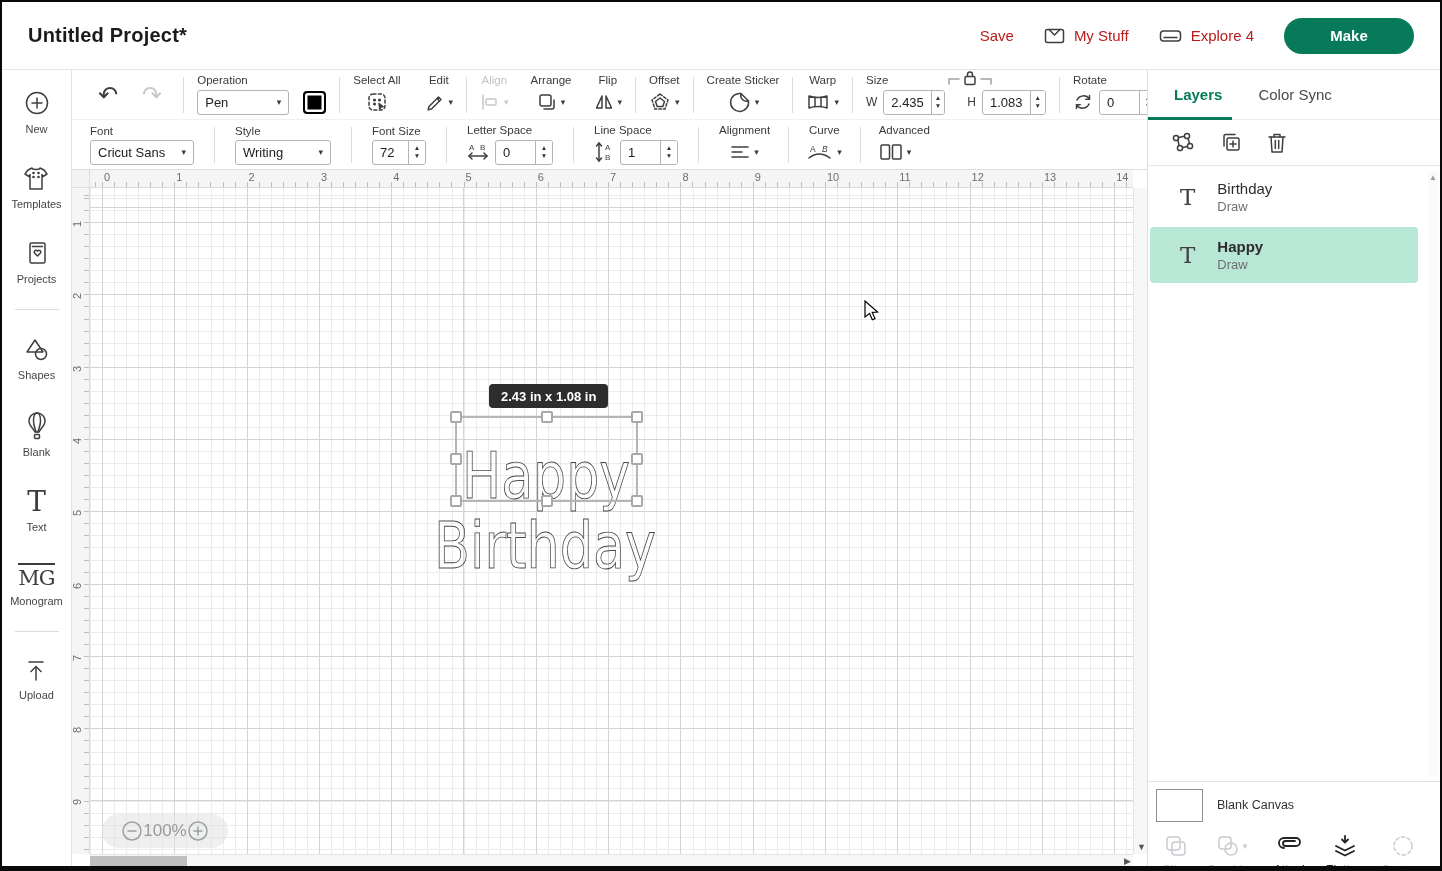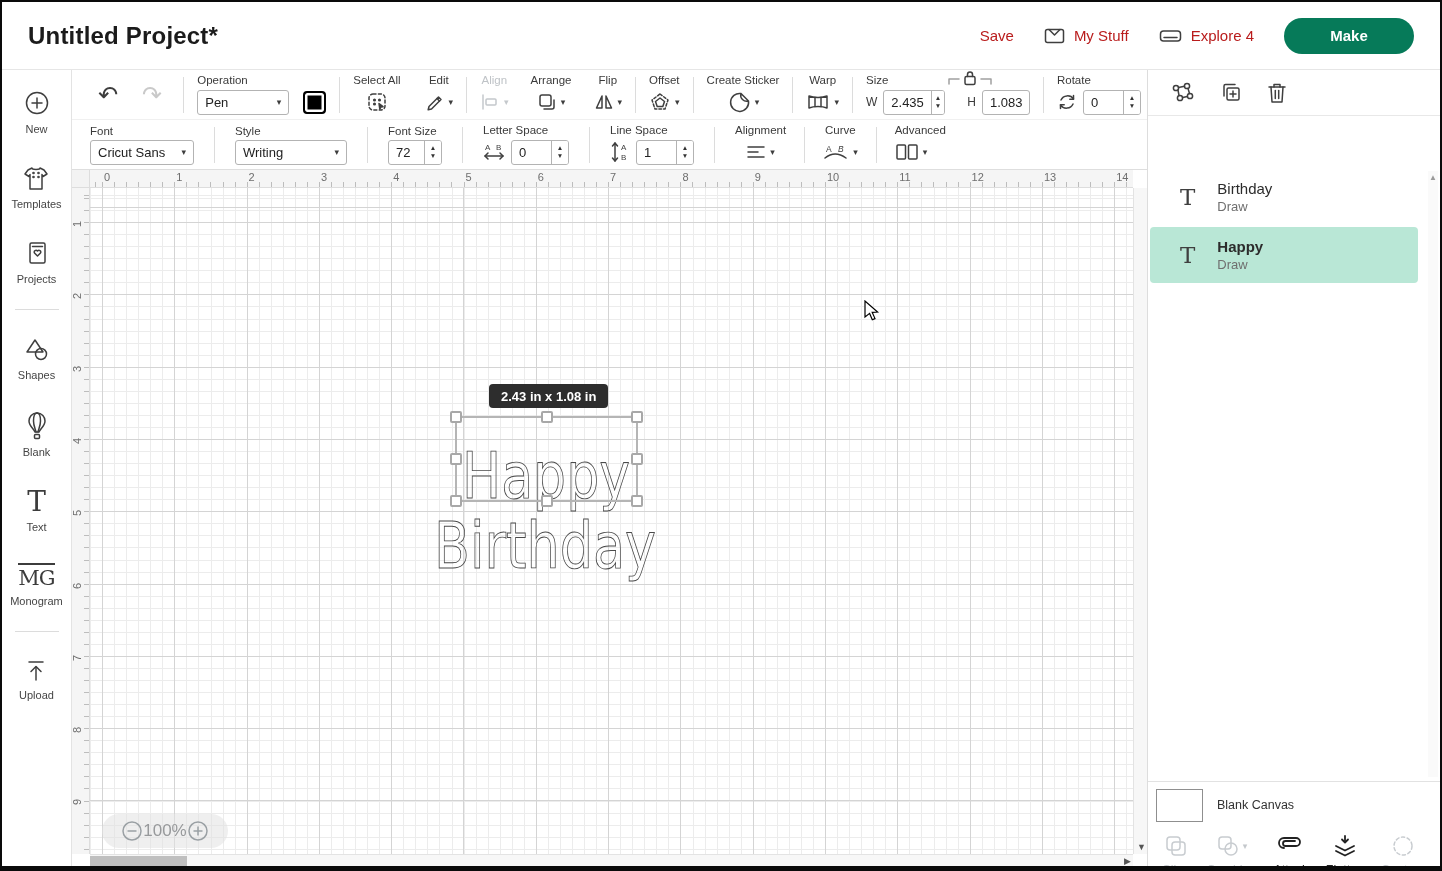--- a/index.html
+++ b/index.html
@@ -2,21 +2,21 @@
 <html><head>
 <meta charset="utf-8">
 <style>
   * { margin:0; padding:0; box-sizing:border-box; }
   html,body { width:1442px; height:871px; overflow:hidden; }
   body { font-family:"Liberation Sans","DejaVu Sans",sans-serif; color:#2d2d2d; background:#fff; }
   .window { width:1442px; height:871px; border:2px solid #0a0a0a; border-bottom-width:5px; position:relative; background:#fff; overflow:hidden; }
 
   
   .header { position:absolute; left:0; top:0; right:0; height:68px; background:#fff; border-bottom:1px solid #e6e6e6; display:flex; align-items:center; justify-content:space-between; padding:0 26px; z-index:30; }
-  .title { font-size:24px; font-weight:700; color:#1b1b1b; letter-spacing:.2px; }
+  .title { font-size:20px; font-weight:700; color:#1b1b1b; letter-spacing:.2px; }
   .header-right { display:flex; align-items:center; gap:30px; }
   .hbtn { display:flex; align-items:center; gap:9px; font-size:15px; color:#b91c1c; cursor:pointer; }
   .make-btn { width:130px; height:36px; border-radius:18px; background:#067a59; color:#fff; font-size:15px; font-weight:700; display:flex; align-items:center; justify-content:center; cursor:pointer; }
 
   
   .sidebar { position:absolute; left:0; top:68px; bottom:0; width:70px; background:#fff; border-right:1px solid #e3e3e3; display:flex; flex-direction:column; align-items:center; padding-top:18px; z-index:20; }
   .side-item { display:flex; flex-direction:column; align-items:center; gap:5px; margin-bottom:30px; cursor:pointer; }
   .side-item .lbl { font-size:11px; color:#454545; }
   .side-div { width:44px; border-top:1px solid #dcdcdc; margin:-6px 0 26px 0; }
   .tserif { font-family:"DejaVu Serif","Liberation Serif",serif; color:#3c3c3c; }
@@ -307,21 +307,21 @@
       <div class="crow">
         <span style="font-size:12px; color:#3a3a3a;">W</span>
         <div class="stepper" style="width:62px;">
           <span class="num">2.435</span>
           <span class="arrows">
               <span>▲</span>
               <span>▼</span>
             </span>
         </div>
         <span style="font-size:12px; color:#3a3a3a; margin-left:16px;">H</span>
-        <div class="stepper" style="width:48px;">
+        <div class="stepper" style="width:64px;">
           <span class="num">1.083</span>
           <span class="arrows">
               <span>▲</span>
               <span>▼</span>
             </span>
         </div>
       </div>
     </div>
     <div class="vdiv"></div>
     <div class="tgroup left">
@@ -353,21 +353,21 @@
     <div class="tgroup left">
       <span class="tlabel">Font</span>
       <div class="select" style="width:104px;">
         <span>Cricut Sans</span>
           <span class="caret">▾</span>
       </div>
     </div>
     <div class="vdiv" style="margin:0 20px;"></div>
     <div class="tgroup left">
       <span class="tlabel">Style</span>
-      <div class="select" style="width:112px;">
+      <div class="select" style="width:96px;">
         <span>Writing</span>
           <span class="caret">▾</span>
       </div>
     </div>
     <div class="vdiv" style="margin:0 20px;"></div>
     <div class="tgroup left">
       <span class="tlabel">Font Size</span>
       <div class="stepper" style="width:54px;">
         <span class="num">72</span>
         <span class="arrows">
@@ -531,20 +531,25 @@
     <div class="hscroll">
       <div class="hthumb"></div>
       <span class="harrow">▶</span>
     </div>
     <div class="vscroll">
       <span class="varrow">▼</span>
     </div>
   </div>
 
   <div class="panel">
+    <div class="ptabs">
+      <span class="ptab-active">Layers</span>
+      <span class="ptab">Color Sync</span>
+      <div class="tab-underline"></div>
+    </div>
     <div class="picons">
       <svg class="ic" width="26" height="24" viewBox="0 0 26 24" style="cursor:pointer;">
           <circle cx="6" cy="7" r="2.6"></circle>
           <circle cx="17" cy="5" r="2.6"></circle>
           <circle cx="10" cy="17" r="2.6"></circle>
           <circle cx="20" cy="15" r="2.6"></circle>
           <line x1="8" y1="9" x2="9" y2="14.5"></line>
           <line x1="8.5" y1="6.5" x2="14.5" y2="5.3"></line>
           <line x1="18" y1="7.4" x2="19.5" y2="12.5"></line>
           <line x1="12.6" y1="16.6" x2="17.4" y2="15.4"></line>

